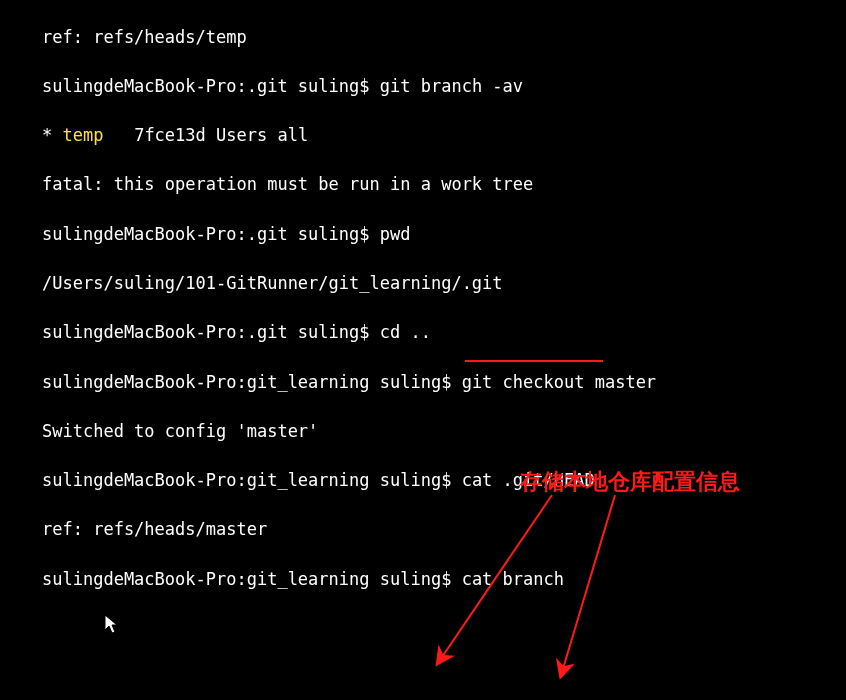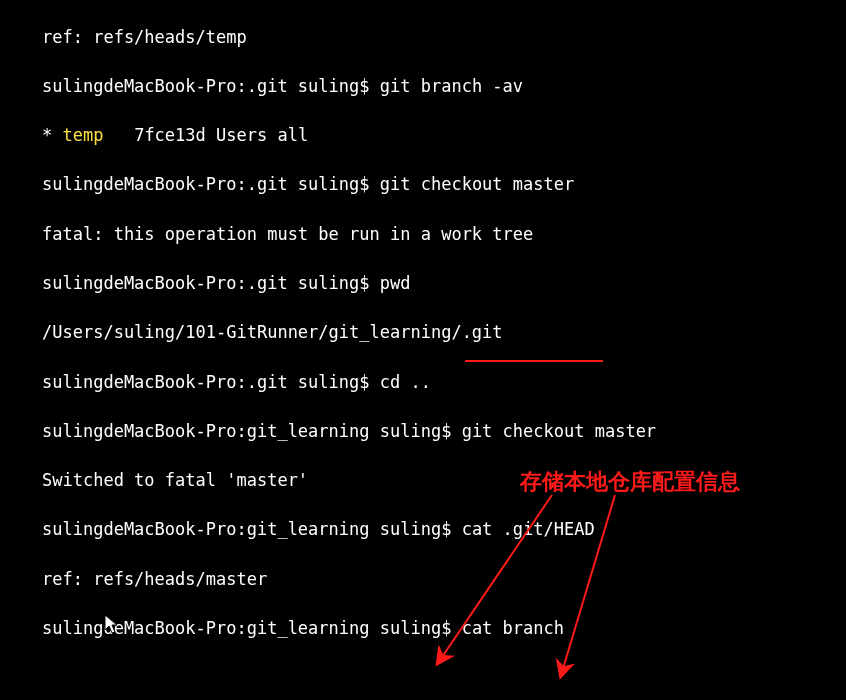--- a/index.html
+++ b/index.html
@@ -46,27 +46,26 @@
     text-shadow: 0 0 2px #000;
   }
 </style>
 </head>
 <body>
 
 <div class="terminal">
 <div class="line">ref: refs/heads/temp</div>
 <div class="line"><span>sulingdeMacBook-Pro:.git suling$ </span><span>git branch -av</span></div>
 <div class="line"><span>* </span><span class="green">temp</span><span>   7fce13d Users all</span></div>
-<div class="line"><span>sulingdeMacBook-Pro:.git suling$ </span><span>git checkout master</span></div>
 <div class="line">fatal: this operation must be run in a work tree</div>
 <div class="line"><span>sulingdeMacBook-Pro:.git suling$ </span><span>pwd</span></div>
 <div class="line">/Users/suling/101-GitRunner/git_learning/.git</div>
 <div class="line"><span>sulingdeMacBook-Pro:.git suling$ </span><span>cd ..</span></div>
 <div class="line"><span>sulingdeMacBook-Pro:git_learning suling$ </span><span>git checkout master</span></div>
-<div class="line">Switched to fatal 'master'</div>
+<div class="line">Switched to config 'master'</div>
 <div class="line"><span>sulingdeMacBook-Pro:git_learning suling$ </span><span>cat .git/HEAD</span></div>
 <div class="line">ref: refs/heads/master</div>
 <div class="line"><span>sulingdeMacBook-Pro:git_learning suling$ </span><span>cat branch</span></div>
 
 
 
 
 
 
 

